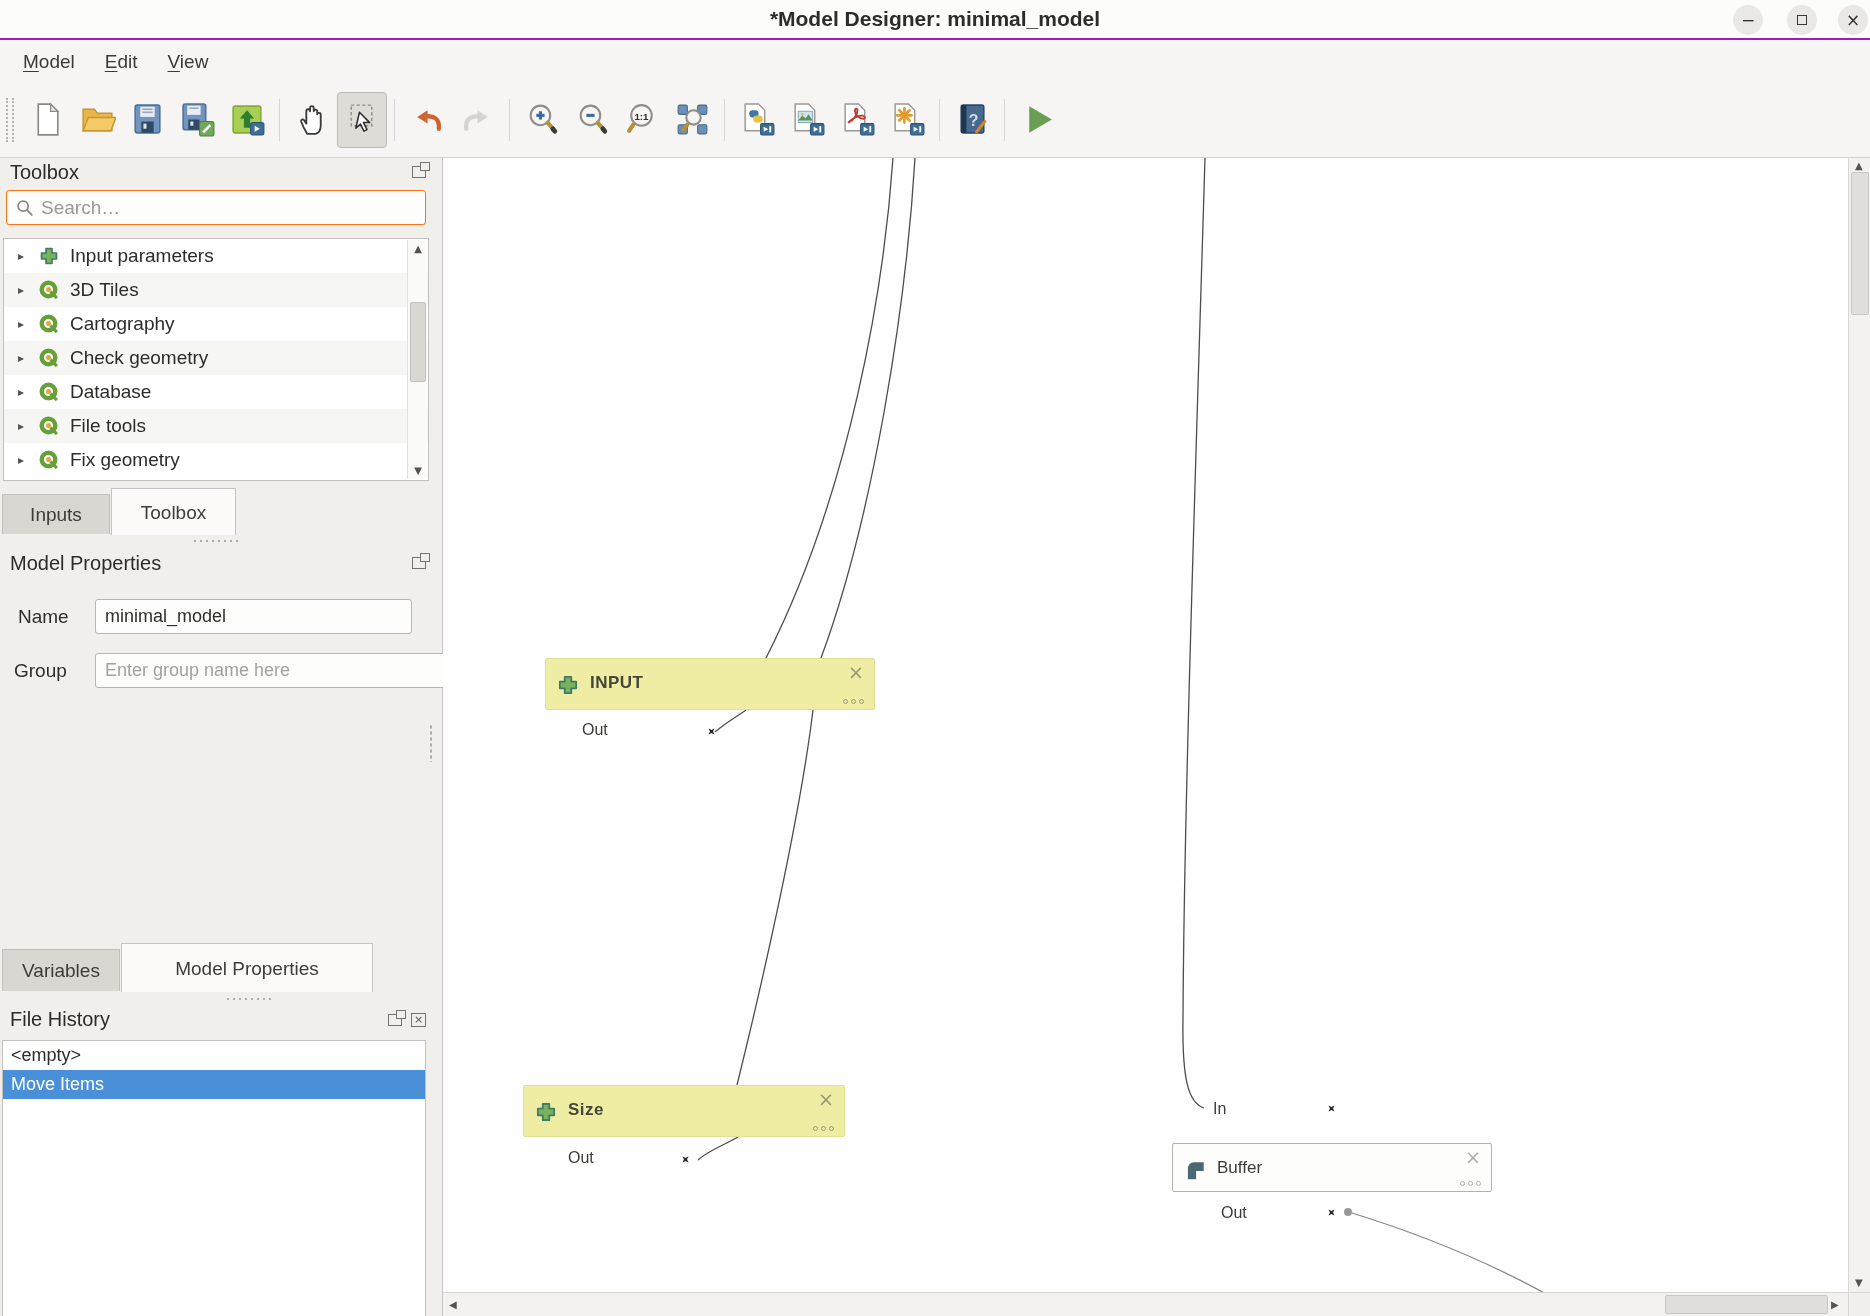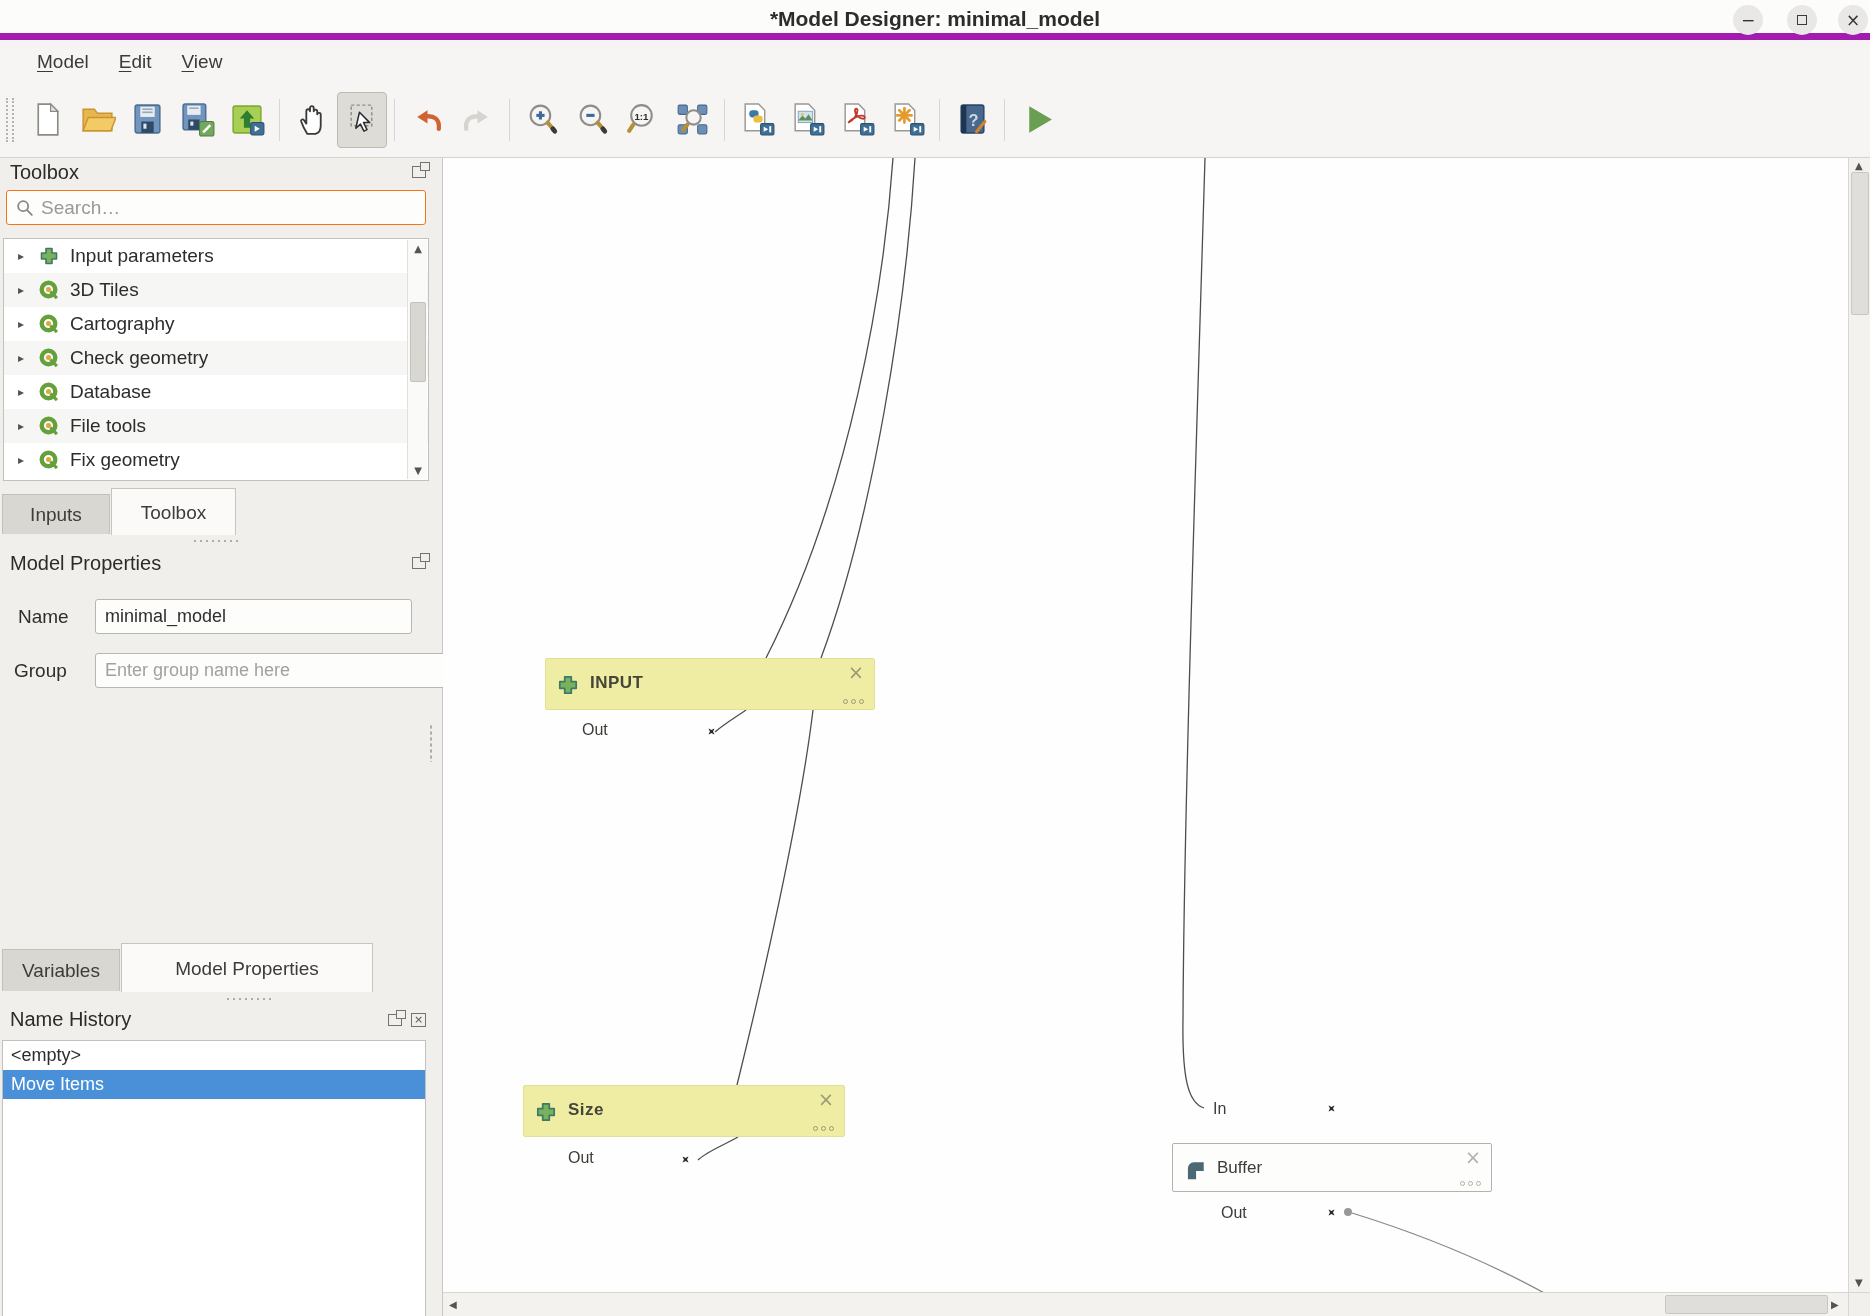--- a/index.html
+++ b/index.html
@@ -1,28 +1,28 @@
 <!DOCTYPE html>
 <html><head>
 <meta charset="utf-8">
 <style>
   * { margin:0; padding:0; box-sizing:border-box; }
   html,body { width:1870px; height:1316px; overflow:hidden; }
   body { font-family:"Liberation Sans", sans-serif; background:#f4f3f1; color:#2e2e2c; position:relative; }
   .glyph { font-family:"DejaVu Sans", sans-serif; }
 
   
-  #titlebar { position:absolute; left:0; top:0; width:1870px; height:40px; background:#fcfcfb; border-bottom:7px solid #a21caf; }
+  #titlebar { position:absolute; left:0; top:0; width:1870px; height:40px; background:#fcfcfb; border-bottom:2px solid #a21caf; }
   #window-title { position:absolute; left:0; top:7px; width:1870px; text-align:center; font-size:21px; font-weight:bold; color:#2c2c2a; }
   .winbtn { position:absolute; top:5px; width:30px; height:30px; border-radius:50%; background:#e9e8e6; display:flex; align-items:center; justify-content:center; font-size:17px; color:#333; cursor:default; }
   #btn-min { left:1733px; } #btn-max { left:1787px; } #btn-close { left:1838px; }
   #btn-max .sq { width:10px; height:10px; border:1.6px solid #3a3a3a; display:block; }
 
   
-  #menubar { position:absolute; left:0; top:41px; width:1870px; height:41px; background:#f6f5f3; display:flex; align-items:center; padding-left:28px; }
+  #menubar { position:absolute; left:0; top:41px; width:1870px; height:41px; background:#f6f5f3; display:flex; align-items:center; padding-left:14px; }
   .menu-item { font-size:19px; color:#3a3a36; padding:4px 9px; margin-right:12px; }
   .mn { text-decoration:underline; text-underline-offset:3px; }
 
   
   #toolbar { position:absolute; left:0; top:82px; width:1870px; height:76px; background:#f6f5f3; border-bottom:1px solid #d5d3cf; display:flex; align-items:center; }
   #tb-handle { width:8px; height:44px; margin:0 8px 0 6px; border-left:2px dotted #b5b3ae; border-right:2px dotted #b5b3ae; }
   .tbtn { width:50px; height:56px; display:flex; align-items:center; justify-content:center; flex:none; }
   .tbtn.active { background:#dedcd7; border:1px solid #bdbab4; border-radius:4px; }
   .tbtn svg { width:37px; height:37px; }
   .tsep { width:1px; height:42px; background:#d8d6d2; margin:0 7px; flex:none; }
@@ -386,21 +386,21 @@
   <input class="field" style="left: 95px; top: 495px; width: 358px;" placeholder="Enter group name here">
 
   <div class="dots-v" style="left:429px; top:566px; height:38px;"></div>
 
   <div class="tabbar" style="left:0; top:783px; width:443px; height:50px;">
     <div class="tab inactive" style="left:2px; top:8px; width:118px; height:42px; line-height:42px;text-align:center;">Variables</div>
     <div class="tab active" style="left:121px; top:2px; width:252px; height:49px; line-height:49px;">Model Properties</div>
   </div>
   <div class="dots-h" style="left:225px; top:839px; width:46px;"></div>
 
-  <div class="panel-header" style="left:10px; top:850px;">Name History</div>
+  <div class="panel-header" style="left:10px; top:850px;">File History</div>
   <span class="float-ico" style="right:40px; top:856px;"></span>
   <span class="close-ico glyph" style="right:16px; top:855px;">×</span>
 
   <div id="undo-list">
     <div class="undo-item">&lt;empty&gt;</div>
     <div class="undo-item selected">Move Items</div>
   </div>
 </div>
 
 <div id="canvas">

